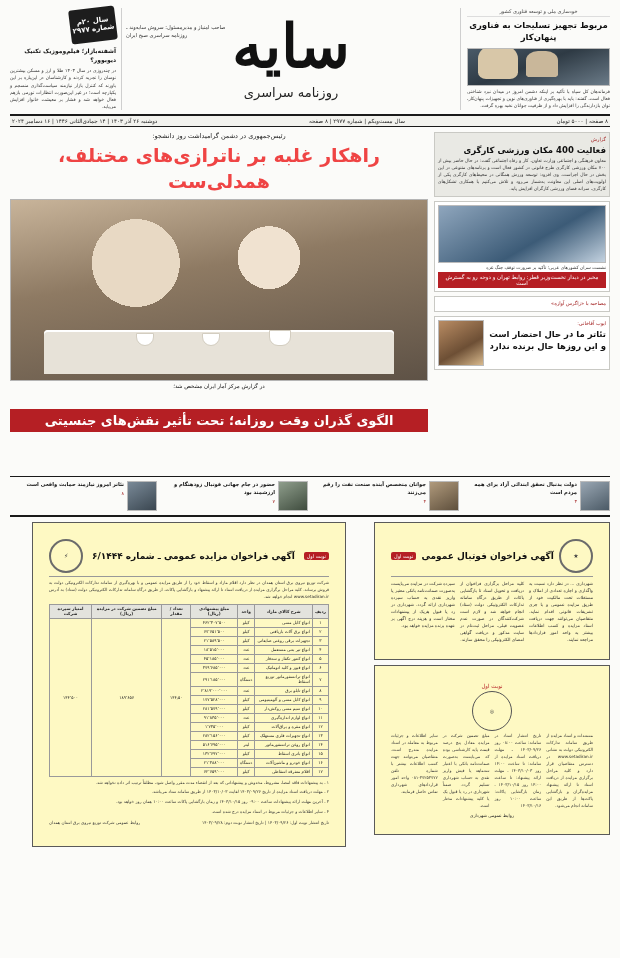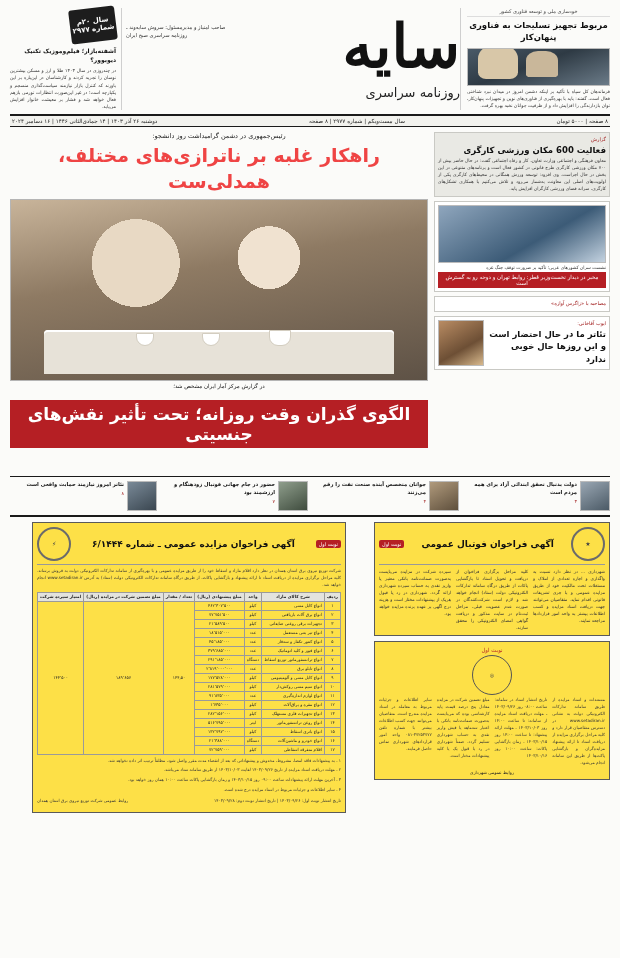--- a/index.html
+++ b/index.html
@@ -49,21 +49,21 @@
     content: ""; position: absolute; left: 10px; bottom: 6px;
     width: 40px; height: 34px; background: #d8c7a8; border-radius: 40% 40% 20% 20%;
     box-shadow: 44px 2px 0 -4px #c9b79a;
   }
   .mh-right .cap {
     font-size: 4.6px; color: #333; text-align: justify; line-height: 1.5;
     margin-top: 3px;
   }
   .mh-center {
     flex: 1;
-    display: flex; flex-direction: column; align-items: flex-start; justify-content: center;
+    display: flex; flex-direction: column; align-items: center; justify-content: center;
     position: relative;
   }
   .logo {
     font-family: "DejaVu Serif", serif;
     font-size: 60px; font-weight: bold; color: #111; line-height: 0.95;
     letter-spacing: -2px;
   }
   .logo-sub {
     font-size: 13px; color: #222; margin-top: 10px; letter-spacing: 1px;
   }
@@ -145,22 +145,22 @@
     box-shadow: inset 0 2px 0 #fff;
   }
   .lead-photo .cup {
     position: absolute; bottom: 34px; width: 18px; height: 13px;
     background: #fff; border-radius: 0 0 9px 9px; border: 1px solid #d3cdc0;
   }
   .lead-photo .c1 { left: 30%; }
   .lead-photo .c2 { left: 46%; }
   .lead-photo .c3 { left: 62%; width: 22px; height: 16px; }
   .lead-band {
-    background: #b51f24; color: #fff; font-weight: bold; font-size: 17px;
-    text-align: center; padding: 4px 2px; margin-top: 8px;
+    background: #b51f24; color: #fff; font-weight: bold; font-size: 13px;
+    text-align: center; padding: 4px 2px; margin-top: 17px;
   }
   .lead-band-sub {
     font-size: 5.5px; color: #111; text-align: center; padding: 2px 0 3px;
   }
   
   .teasers {
     display: flex; gap: 4px; margin-top: 4px;
     border-top: 1px solid #1a1a1a; border-bottom: 2px solid #1a1a1a;
     padding: 4px 0;
   }
@@ -171,21 +171,21 @@
   }
   .t-thumb.a { background: linear-gradient(150deg,#9aa7b3,#4b5a66); }
   .t-thumb.b { background: linear-gradient(150deg,#b09a7c,#5e4f3c); }
   .t-thumb.c { background: linear-gradient(150deg,#8f9e8c,#3f4c3e); }
   .t-txt { font-size: 5.2px; color: #111; line-height: 1.5; font-weight: bold; }
   .t-pg { font-size: 4.6px; color: #a01a1a; margin-top: 2px; }
   
   .lower { display: flex; gap: 6px; margin-top: 5px; }
   .lower-right { width: 258px; }
   .lower-left { flex: 1; }
-  .ad-box { border: 1px solid #5a5a5a; background: #fde047; padding: 4px; position: relative; margin-left: 22px; }
+  .ad-box { border: 1px solid #5a5a5a; background: #fef9c3; padding: 16px; position: relative; margin-left: 22px; }
   .ad-hdr {
     display: flex; align-items: center; justify-content: space-between;
     border-bottom: 1px solid #999; padding-bottom: 3px; margin-bottom: 3px;
   }
   .ad-title { font-size: 9px; font-weight: bold; color: #111; }
   .ad-badge {
     background: #b51f24; color: #fff; font-size: 5px; padding: 1px 3px; border-radius: 2px;
   }
   .seal {
     width: 34px; height: 34px; border-radius: 50%;
@@ -249,38 +249,38 @@
     <span>سال بیست‌ویکم | شماره ۲۹۷۷ | ۸ صفحه</span>
     <span>دوشنبه ۲۶ آذر ۱۴۰۳ | ۱۴ جمادی‌الثانی ۱۴۴۶ | ۱۶ دسامبر ۲۰۲۴</span>
   </div>
 
   <div class="main">
 
     <div class="col-right">
 
       <div class="box shaded">
         <div class="box-kicker">گزارش</div>
-        <div class="box-title">فعالیت 600 مکان ورزشی کارگری</div>
+        <div class="box-title">فعالیت 400 مکان ورزشی کارگری</div>
         <div class="box-body">معاون فرهنگی و اجتماعی وزارت تعاون، کار و رفاه اجتماعی گفت: در حال حاضر بیش از ۷۰۰ مکان ورزشی کارگری طرح قانونی در کشور فعال است و برنامه‌های متنوعی در این بخش در حال اجراست. وی افزود: توسعه ورزش همگانی در محیط‌های کارگری یکی از اولویت‌های اصلی این معاونت به‌شمار می‌رود و تلاش می‌کنیم با همکاری تشکل‌های کارگری، سرانه فضای ورزشی کارگران افزایش یابد.</div>
       </div>
 
       <div class="box">
         <div class="photo-gen blue"></div>
         <div class="box-body">نشست سران کشورهای عربی؛ تأکید بر ضرورت توقف جنگ غزه</div>
         <div class="redband">مخبر در دیدار نخست‌وزیر قطر: روابط تهران و دوحه رو به گسترش است</div>
       </div>
 
       <div class="box">
         <div class="box-kicker">مصاحبه با «زاگرس آوازه»</div>
       </div>
 
       <div class="box" style="display:flex;gap:4px;">
         <div style="flex:1;">
           <div class="box-kicker">ایوب آقاخانی:</div>
-          <div class="box-title">تئاتر ما در حال احتضار است و این روزها حال خوبی ندارد</div>
+          <div class="box-title">تئاتر ما در حال احتضار است و این روزها حال برنده ندارد</div>
         </div>
         <div class="photo-gen warm" style="width:46px;height:46px;flex:0 0 46px;"></div>
       </div>
     </div>
 
     <div class="col-lead">
       <div class="lead-kicker">رئیس‌جمهوری در دشمن گرامیداشت روز دانشجو:</div>
       <div class="lead-head">راهکار غلبه بر ناترازی‌های مختلف، همدلی‌ست</div>
       <div class="lead-photo">
         <div class="tbl"></div>

